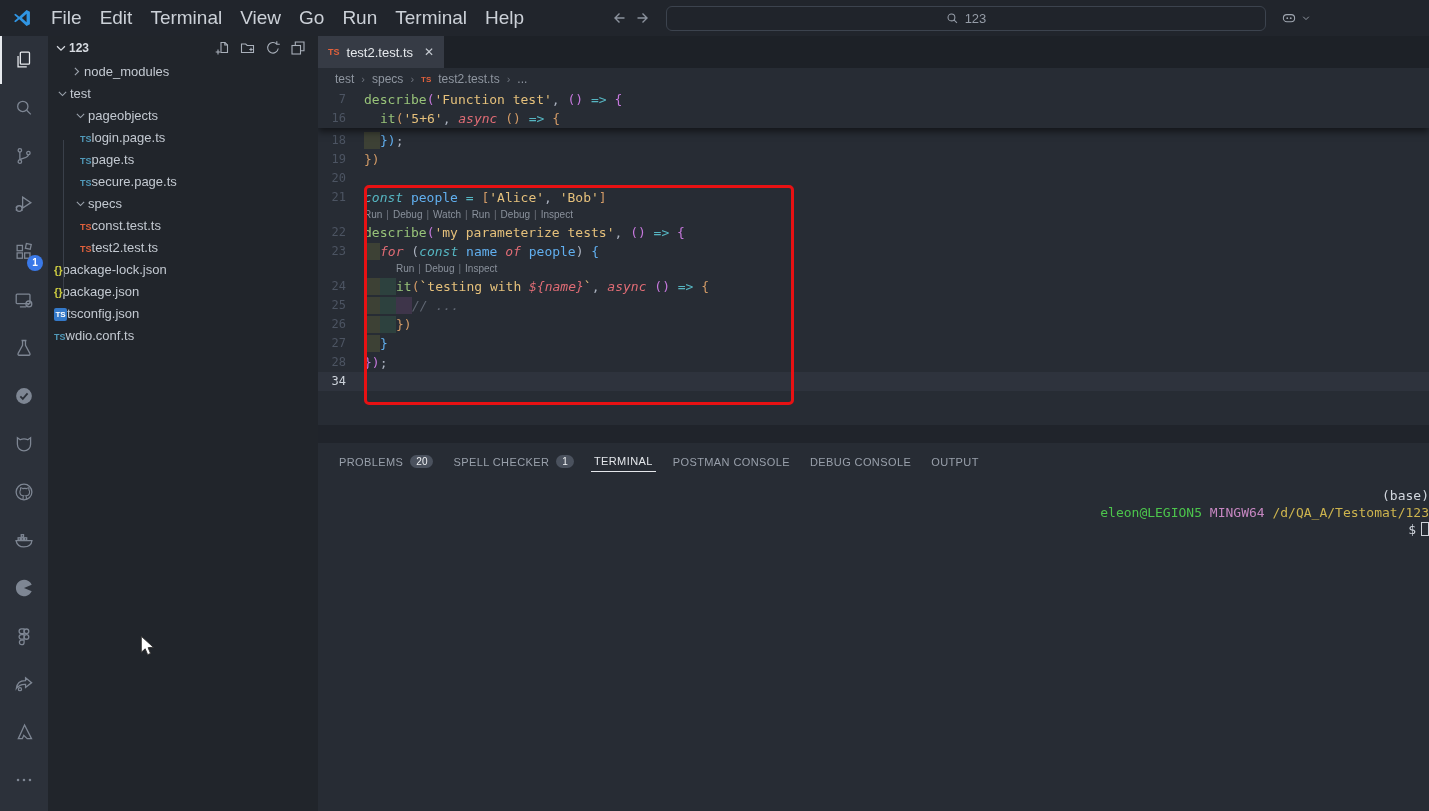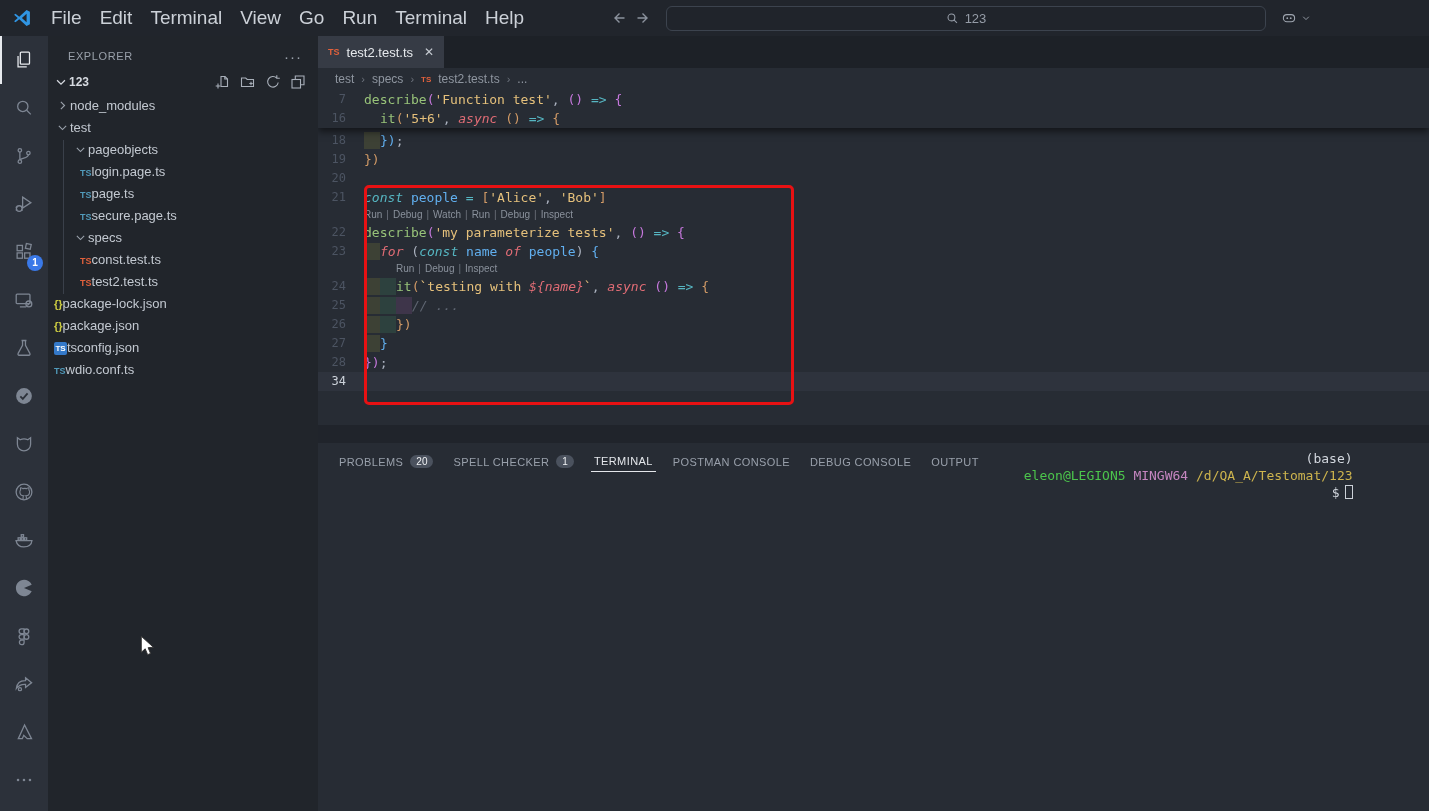--- a/index.html
+++ b/index.html
@@ -72,21 +72,21 @@
 
   .tk-fg { color:var(--c-fg); } .tk-fn { color:var(--c-fn); } .tk-kw { color:var(--c-kw); font-style:italic; }
   .tk-kw2 { color:var(--c-kw2); font-style:italic; } .tk-var { color:var(--c-var); } .tk-str { color:var(--c-str); }
   .tk-p { color:var(--c-p); } .tk-g { color:var(--c-g); } .tk-b { color:var(--c-b); }
   .tk-op { color:var(--c-op); } .tk-comment { color:var(--c-comment); font-style:italic; }
 
   .redbox { position:absolute; left:46px; top:95px; width:430px; height:220px; border:3px solid var(--c-red_box);
             border-radius:5px; z-index:5; pointer-events:none; }
 
   
-  .panel { flex:1; display:flex; flex-direction:row;gap:9px; }
+  .panel { flex:1; display:flex; flex-direction:column; }
   .panel-tabs { display:flex; align-items:center; height:37px; padding-left:18px; flex:none; }
   .panel-tab { display:flex; align-items:center; font-size:11px; letter-spacing:.4px; color:#99a0ab;
                margin-right:14px; padding:4px 3px; cursor:pointer; }
   .panel-tab.active { color:#e4e7eb; border-bottom:1px solid #e4e7eb; }
   .pbadge { background:#4b525e; color:#f0f2f4; border-radius:9px; font-size:10px; padding:1px 6px; margin-left:7px; letter-spacing:0; }
   .terminal { padding:7px 0 0 19px; font-family:"DejaVu Sans Mono",monospace; font-size:13px; line-height:17px; color:#d2d7de; }
   .t-line { white-space:pre;text-align:right; }
   .tc-tgreen { color:var(--c-tgreen); } .tc-tpurple { color:var(--c-tpurple); } .tc-tyellow { color:var(--c-tyellow); }
   .t-cursor { display:inline-block; width:8px; height:14px; border:1px solid #ccd1d8; vertical-align:-2px; margin-left:5px; }
 
@@ -285,24 +285,20 @@
           <svg width="22" height="22" viewBox="0 0 24 24" fill="none" stroke="currentColor" stroke-width="1.4">
             <circle cx="5.5" cy="12" r="1.4" fill="currentColor" stroke="none"></circle>
             <circle cx="12" cy="12" r="1.4" fill="currentColor" stroke="none"></circle>
             <circle cx="18.5" cy="12" r="1.4" fill="currentColor" stroke="none"></circle>
           </svg>
         </span>
       </div>
     </div>
 
   <div class="sidebar">
-    <div class="sb-header">
-      <span>EXPLORER</span>
-      <span class="sb-more">···</span>
-    </div>
     <div class="project-row">
       <span class="chev" style="width:16px;display:flex;justify-content:center">
           <svg width="14" height="14" viewBox="0 0 16 16" fill="none" stroke="currentColor" stroke-width="1.4">
             <path d="M3.5 6l4.5 4.5L12.5 6"></path>
           </svg>
         </span>
       <span>123</span>
       <span class="proj-actions">
         <span>
             <svg width="16" height="16" viewBox="0 0 16 16" fill="none" stroke="currentColor" stroke-width="1.1">
@@ -325,21 +321,21 @@
           </span>
         <span>
             <svg width="16" height="16" viewBox="0 0 16 16" fill="none" stroke="currentColor" stroke-width="1.1">
               <rect x="2" y="5.5" width="8.5" height="8.5"></rect>
               <path d="M5.3 5.5V2h8.7v8.7h-3.5"></path>
             </svg>
           </span>
       </span>
     </div>
     <div class="tree" id="tree">
-        <div class="tree-row" style="padding-left: 6px;">
+        <div class="tree-row" style="padding-left: 20px;">
           <span class="chev">
             <svg width="13" height="13" viewBox="0 0 16 16" fill="none" stroke="currentColor" stroke-width="1.4">
               <path d="M6 3.5L10.5 8 6 12.5"></path>
             </svg>
           </span>
           <span>node_modules</span>
         </div>
         <div class="tree-row" style="padding-left: 6px;">
           <span class="chev">
             <svg width="13" height="13" viewBox="0 0 16 16" fill="none" stroke="currentColor" stroke-width="1.4">

